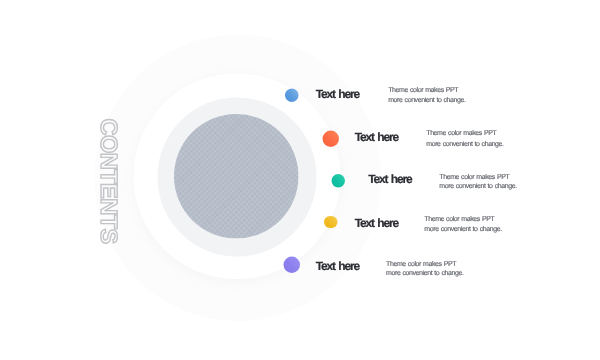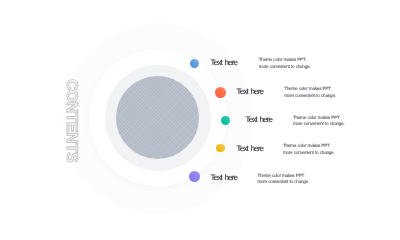--- a/index.html
+++ b/index.html
@@ -14,21 +14,21 @@
   .ring-in{width:105.6px;height:105.6px;left:105.2px;top:65.2px;background:#f2f3f5;}
   .core{width:83.3px;height:83.3px;left:116.1px;top:76.1px;background:#b2bac6;
         background-image:
           repeating-linear-gradient(45deg, rgba(255,255,255,.085) 0 0.9px, rgba(255,255,255,0) 0.9px 2.5px),
           repeating-linear-gradient(-45deg, rgba(255,255,255,.085) 0 0.9px, rgba(255,255,255,0) 0.9px 2.5px);}
   .contents{position:absolute;left:77.3px;top:78.5px;
      transform:rotate(90deg);transform-origin:0 0;
      font-size:15.7px;font-weight:700;letter-spacing:-0.35px;white-space:nowrap;line-height:11.5px;
      color:transparent;-webkit-text-stroke:0.95px #c3c4c7;}
   .dot{position:absolute;border-radius:50%;}
-  .lbl{position:absolute;font-size:8px;font-weight:400;color:#2c2e33;white-space:nowrap;
+  .lbl{position:absolute;font-size:8px;font-weight:700;color:#2c2e33;white-space:nowrap;
        letter-spacing:-0.78px;word-spacing:0.9px;-webkit-text-stroke:0.12px #2c2e33;}
   .desc{position:absolute;font-size:4.65px;color:#5f6268;line-height:6.7px;white-space:nowrap;
         letter-spacing:-0.26px;word-spacing:0.35px;-webkit-text-stroke:0.1px #5f6268;}
 </style>
 </head>
 <body>
 
 <div class="slide">
   <div class="ring ring-outer"></div>
   <div class="ring ring-mid"></div>

